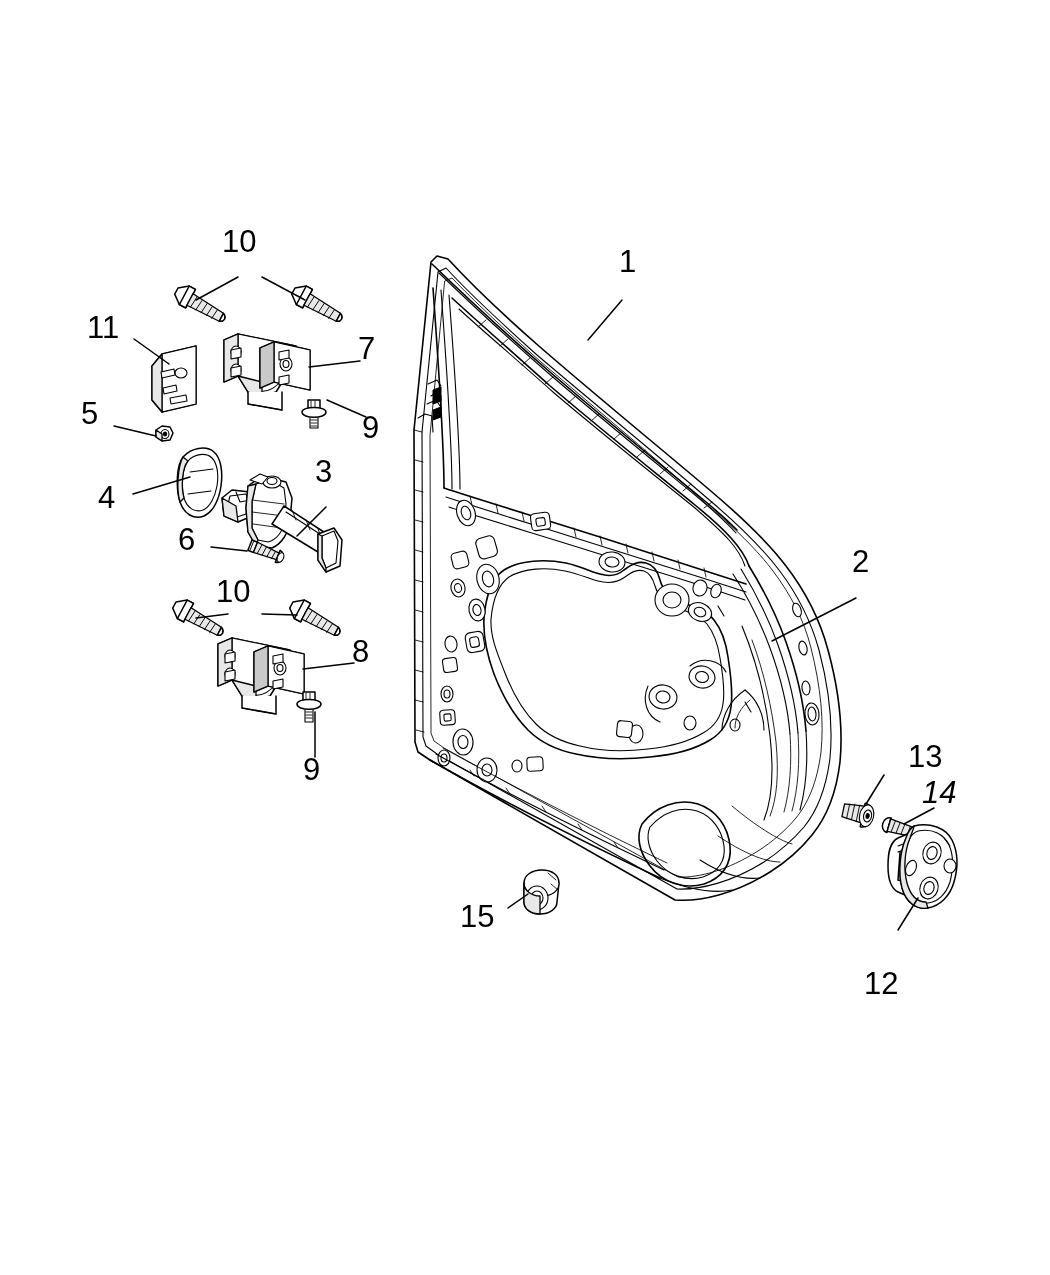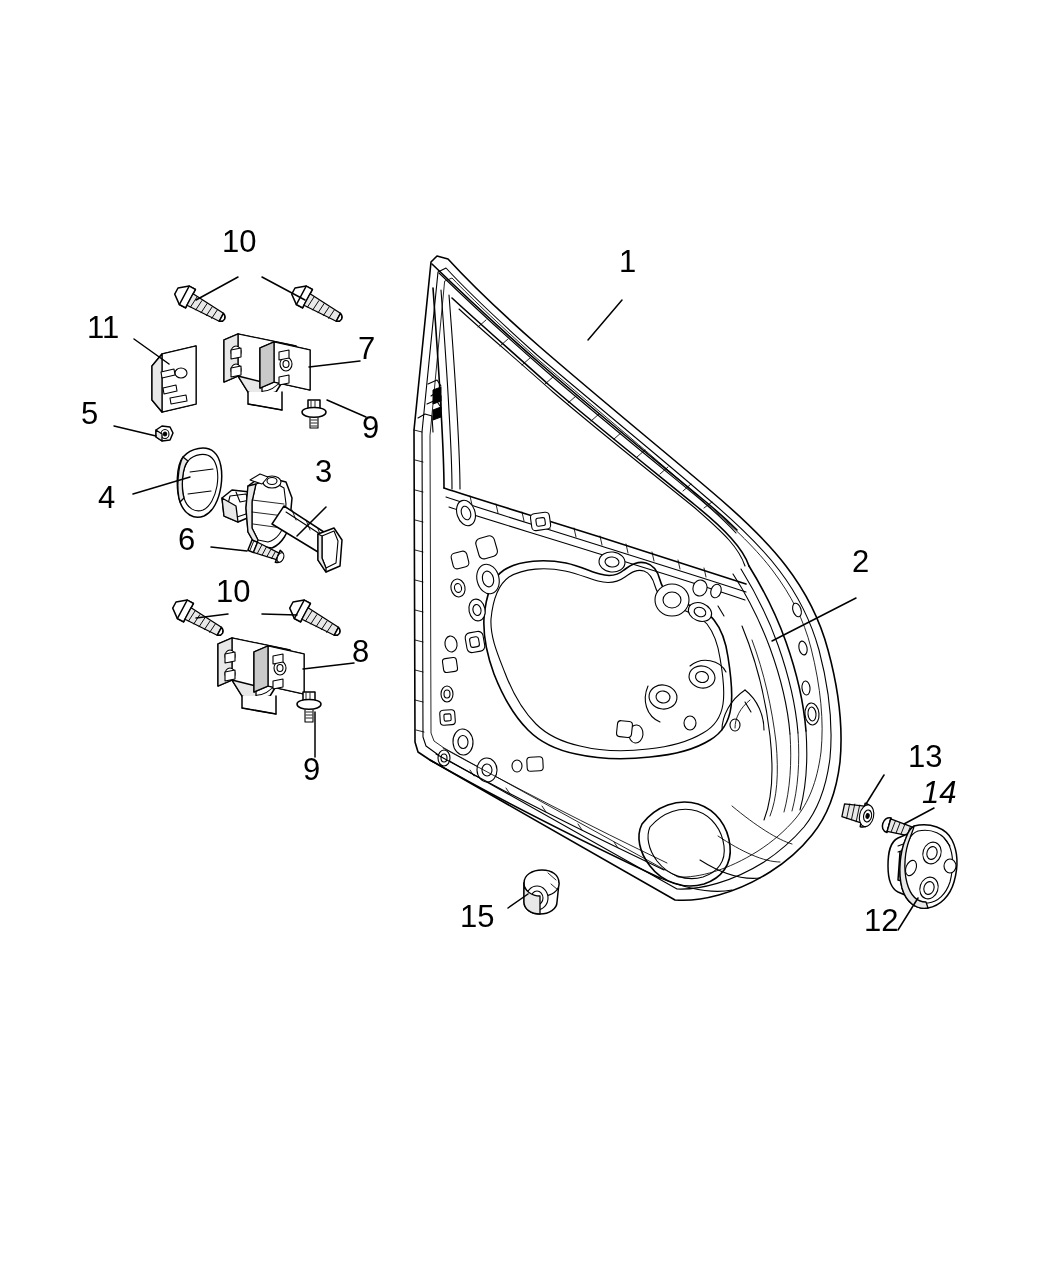--- a/index.html
+++ b/index.html
@@ -597,18 +597,18 @@
   <div class="callout" style="left:98px;  top:482px;">4</div>
   <div class="callout" style="left:81px;  top:398px;">5</div>
   <div class="callout" style="left:178px; top:524px;">6</div>
   <div class="callout" style="left:358px; top:333px;">7</div>
   <div class="callout" style="left:352px; top:636px;">8</div>
   <div class="callout" style="left:362px; top:412px;">9</div>
   <div class="callout" style="left:303px; top:754px;">9</div>
   <div class="callout" style="left:222px; top:226px;">10</div>
   <div class="callout" style="left:216px; top:576px;">10</div>
   <div class="callout" style="left:87px;  top:312px;">11</div>
-  <div class="callout" style="left:864px; top:905px;">12</div>
+  <div class="callout" style="left:864px; top:968px;">12</div>
   <div class="callout" style="left:868px; top:741px;margin-left:40px;">13</div>
   <div class="callout" style="left:922px; top:777px;font-style:italic;">14</div>
   <div class="callout" style="left:460px; top:901px;">15</div>
 
 </div>
 
 </body></html>

